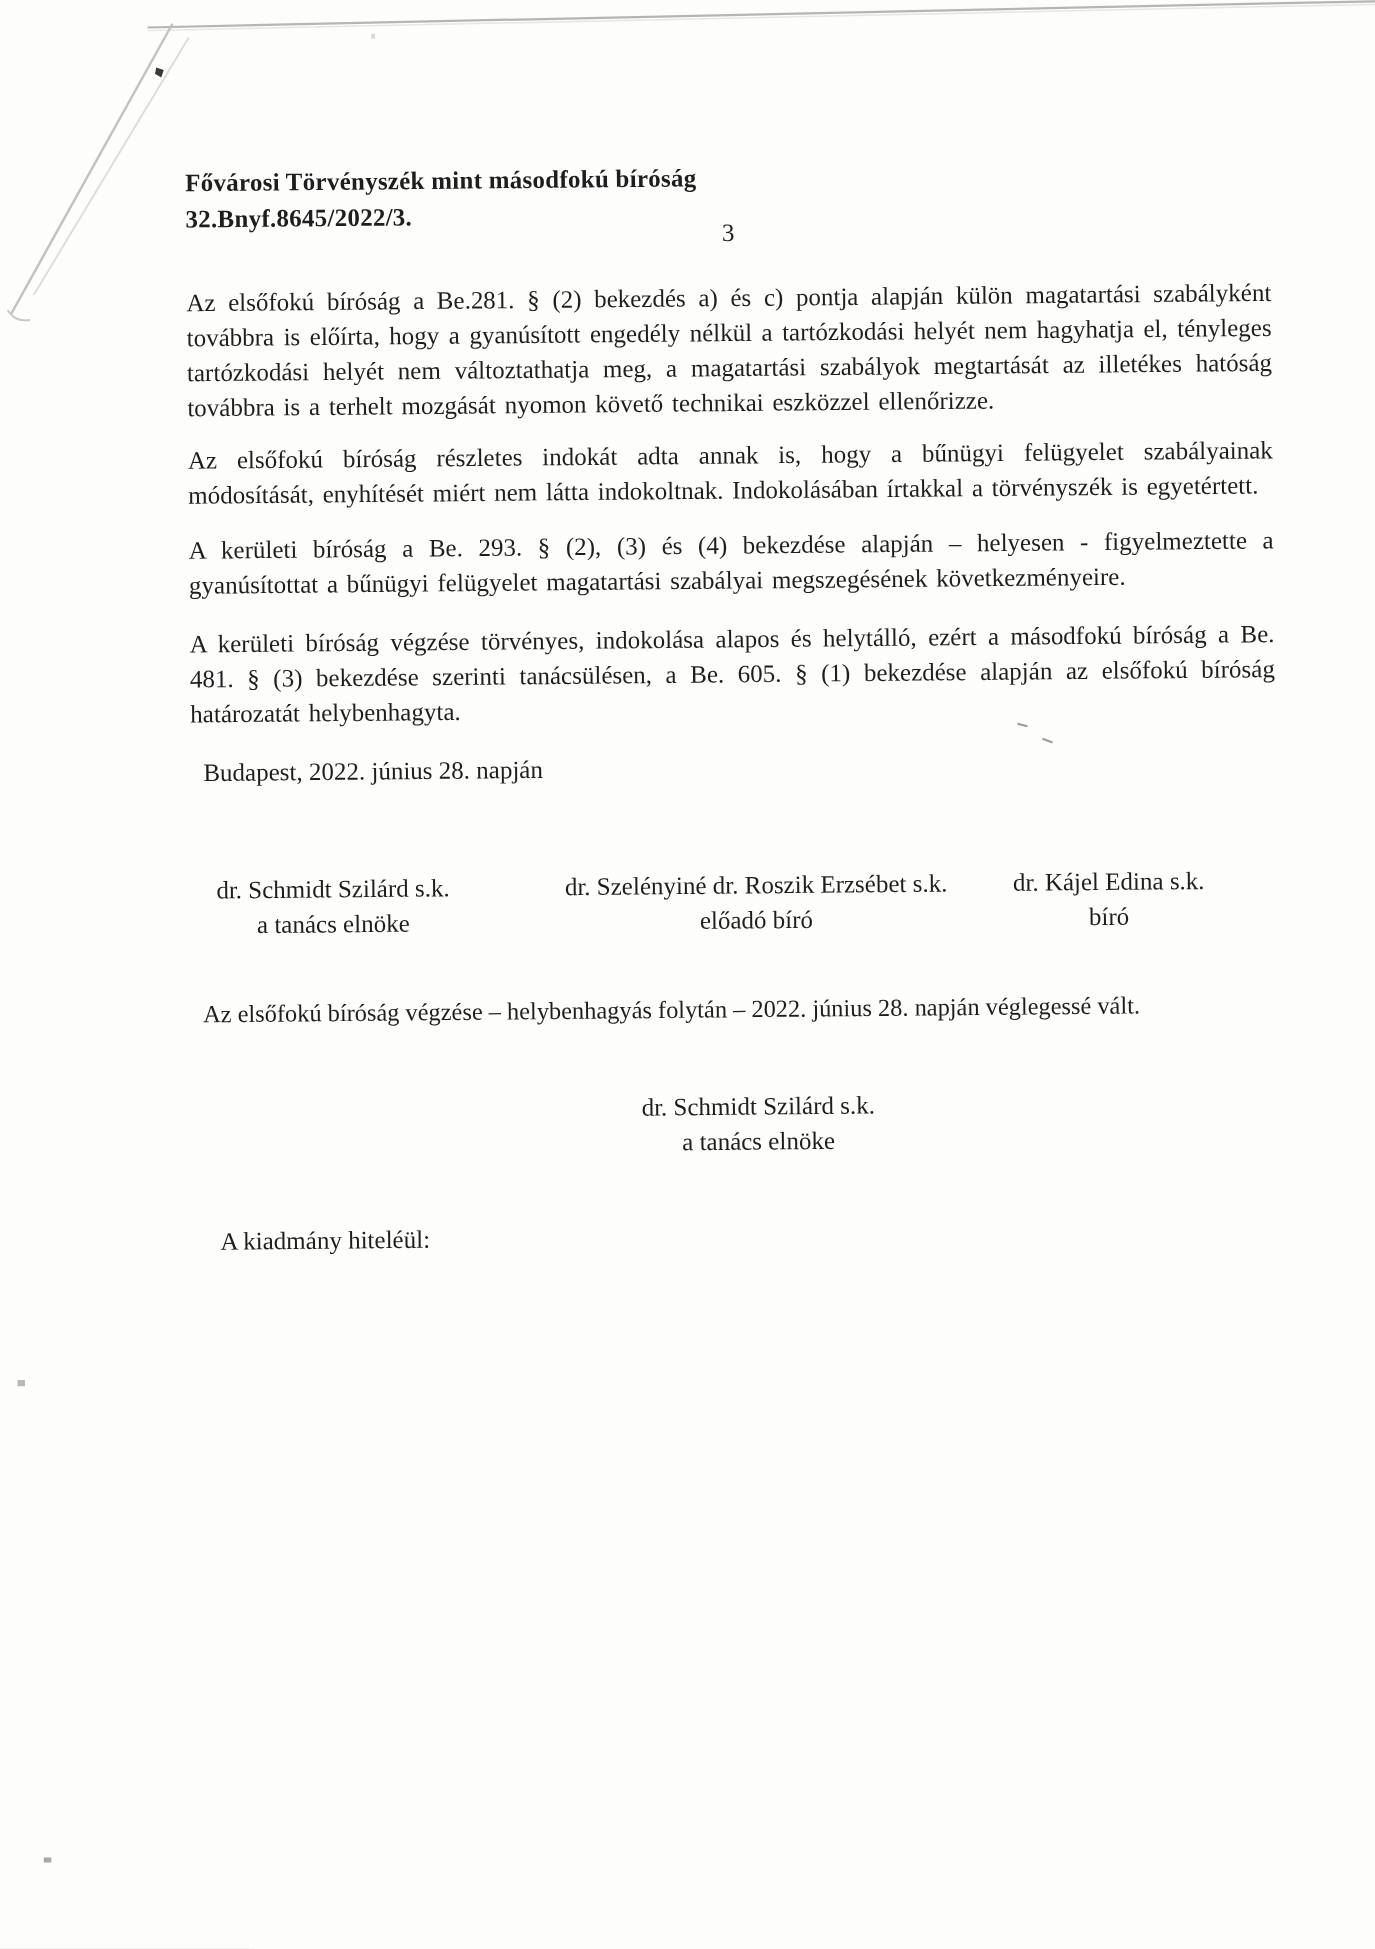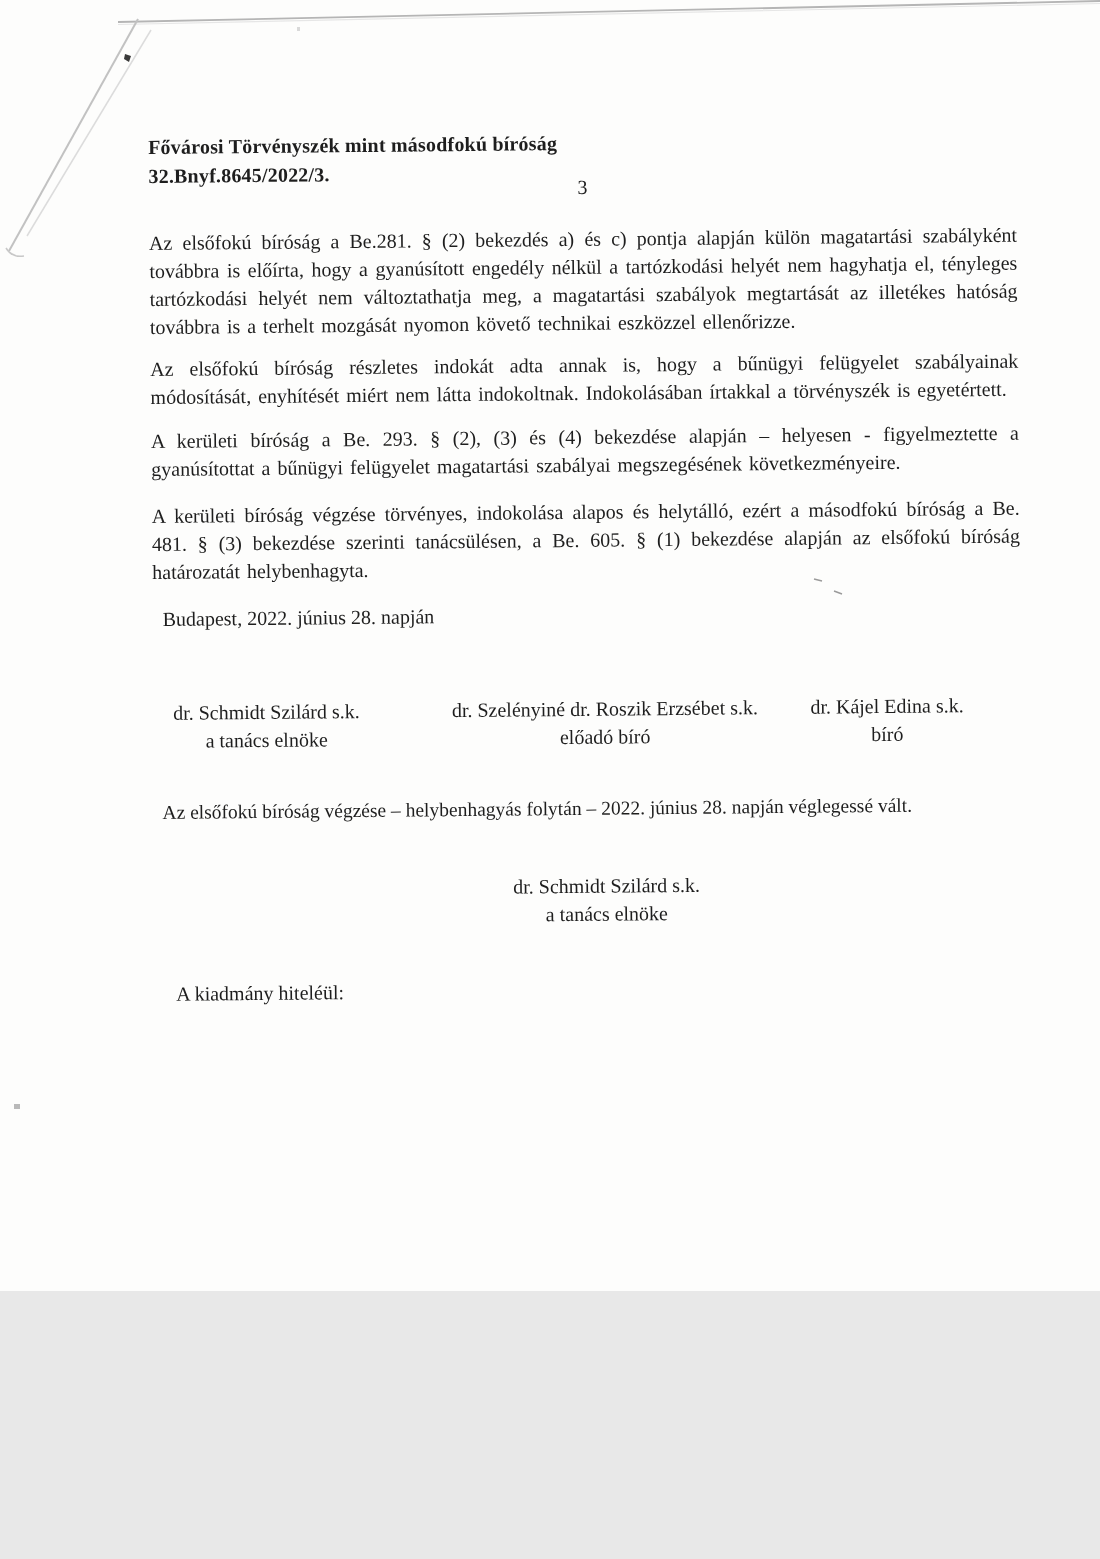--- a/index.html
+++ b/index.html
@@ -3,21 +3,21 @@
 <meta charset="utf-8">
 <style>
   html, body {
     margin: 0;
     padding: 0;
     background: #e8e8e8;
   }
   .page {
     position: relative;
     width: 1100px;
-    height: 1291px;
+    height: 1559px;
     margin: 0 auto;
     background: #fdfdfc;
     overflow: hidden;
     font-family: "Liberation Serif", "DejaVu Serif", serif;
     color: #1e1e1e;
   }
   .scan-artifacts {
     position: absolute;
     inset: 0;
     width: 1100px;

